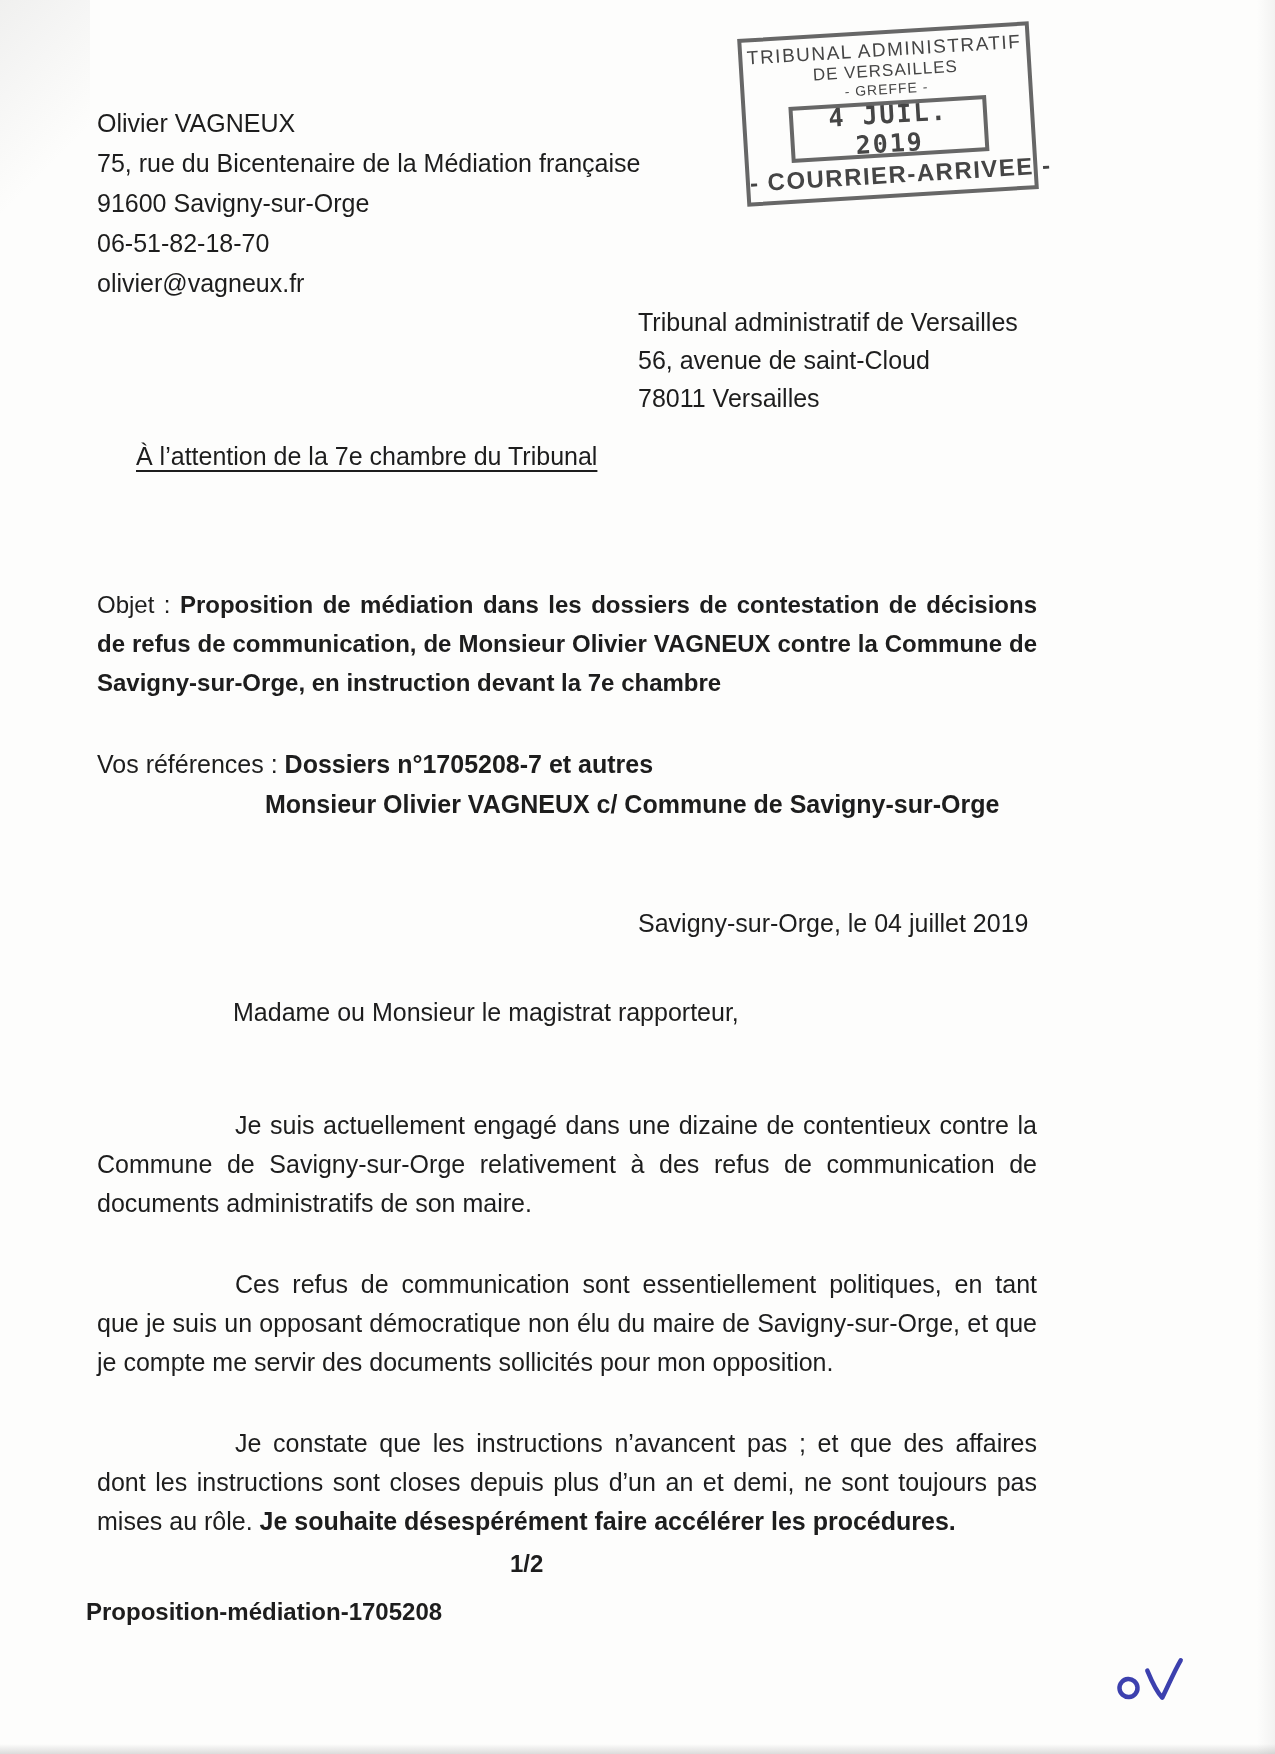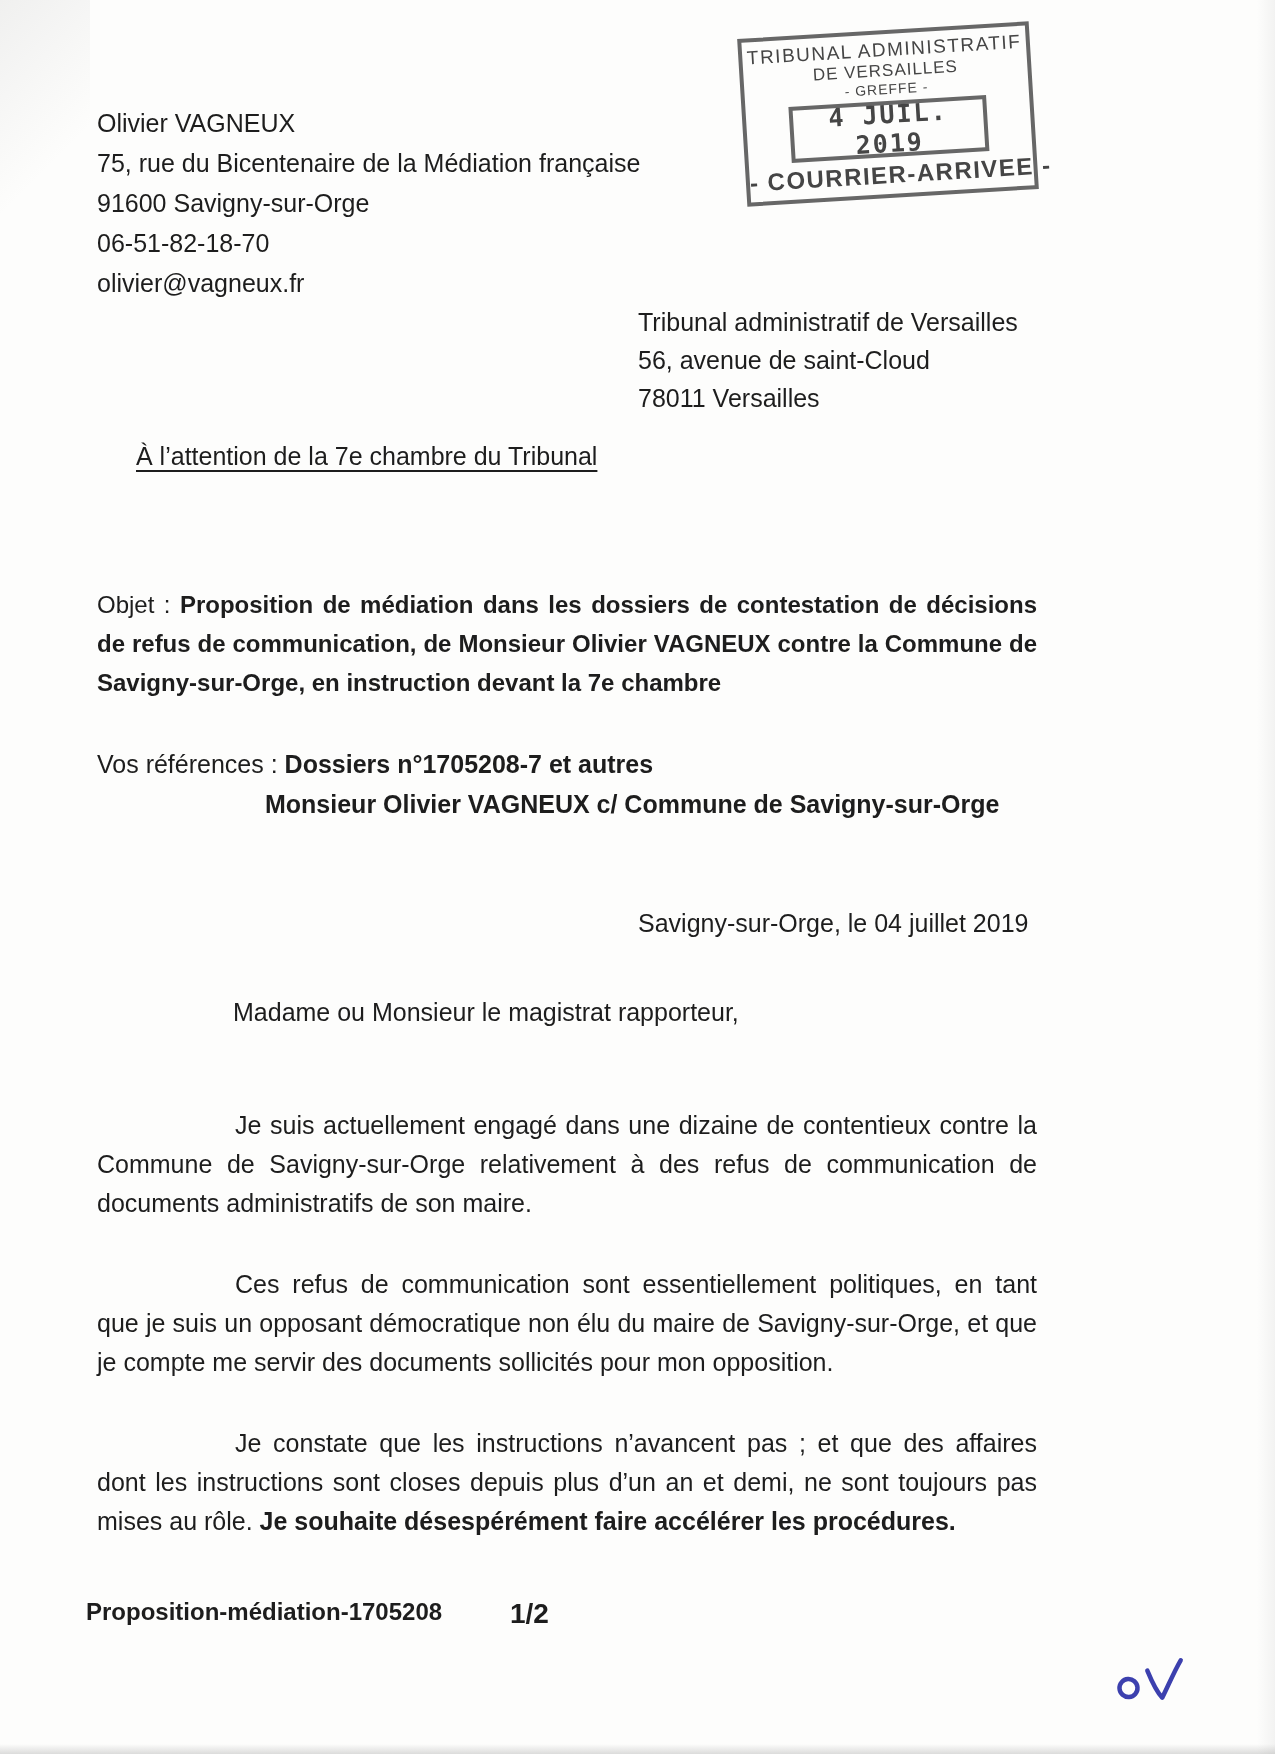--- a/index.html
+++ b/index.html
@@ -40,21 +40,21 @@
   .dateline { left:638px; top:903px; }
   .salutation { left:233px; top:992px; }
 
   .bodypara { left:97px; width:940px; font-size:25px; line-height:39px;
     text-align:justify; margin:0; text-indent:138px; }
   .p1 { top:1106px; }
   .p2 { top:1265px; }
   .p3 { top:1424px; }
 
   .footer-left { left:86px; top:1598px; font-size:24px; font-weight:bold; white-space:nowrap; }
-  .footer-right { left:510px; top:1598px; font-size:28px; font-weight:bold; }
+  .footer-right { left:510px; top:1550px; font-size:24px; font-weight:bold; }
 
   
   .stamp {
     left:742px; top:30px; width:292px; height:168px;
     border:4px solid rgba(70,70,70,0.82);
     transform:rotate(-3.5deg);
     color:#454545;
     text-align:center;
     box-sizing:border-box;
     padding-top:5px;

